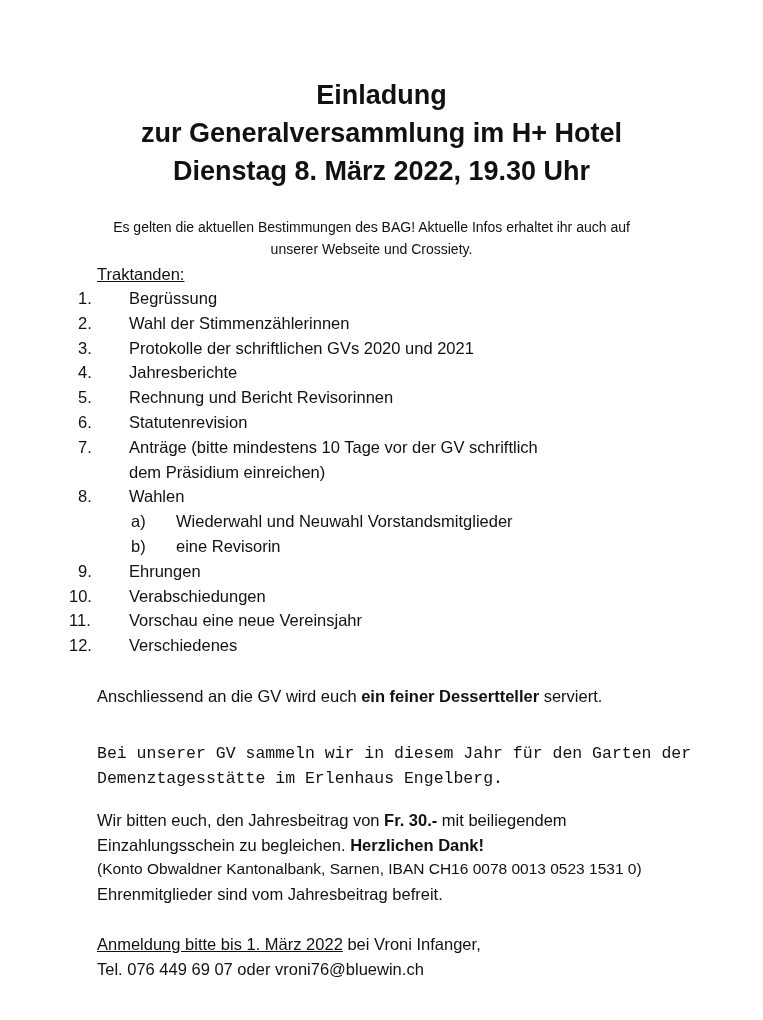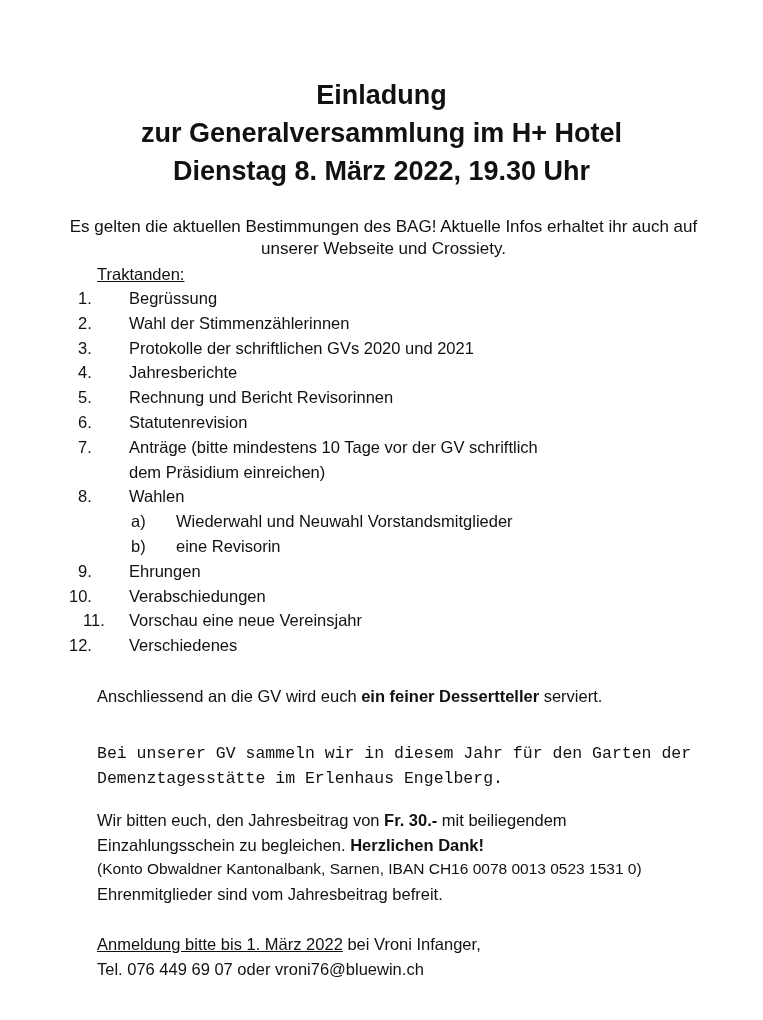--- a/index.html
+++ b/index.html
@@ -5,22 +5,22 @@
     html, body { margin: 0; padding: 0; background: #ffffff; }
     body {
       width: 763px; height: 1020px; position: relative; overflow: hidden;
       font-family: "Liberation Sans", "DejaVu Sans", sans-serif; color: #111111;
     }
     .title-block {
       position: absolute; left: 0; top: 76px; width: 763px; text-align: center;
       font-weight: bold; font-size: 27px; line-height: 38px; color: #111;
     }
     .notice {
-      position: absolute; left: 40px; top: 216px; width: 687px; text-align: center;
-      font-size: 17px; line-height: 22px; color: #111;
+      position: absolute; left: 28px; top: 216px; width: 687px; text-align: center;
+      font-size: 14px; line-height: 22px; color: #111;
     }
     .body-text { position: absolute; left: 65px; font-size: 16.5px; color: #111; margin-left: 32px; }
     .traktanden-label { top: 262px; text-decoration: underline; line-height: 24px; }
     .agenda { position: absolute; left: 65px; top: 286px; font-size: 16.5px; line-height: 24.8px; }
     .agenda-row { position: relative; height: 24.8px; white-space: nowrap; }
     .agenda-num { position: absolute; left: 13px; }
     .agenda-text { position: absolute; left: 64px; }
     .agenda-sub-letter { position: absolute; left: 66px; }
     .agenda-sub-text { position: absolute; left: 98px; margin-left: 13px; }
     .para { line-height: 24.5px; white-space: nowrap; }
@@ -94,21 +94,21 @@
   </div>
   <div class="agenda-row">
     <span class="agenda-num">9.</span>
     <span class="agenda-text">Ehrungen</span>
   </div>
   <div class="agenda-row">
     <span class="agenda-num" style="left:4px">10.</span>
     <span class="agenda-text">Verabschiedungen</span>
   </div>
   <div class="agenda-row">
-    <span class="agenda-num" style="left:18px">11.</span>
+    <span class="agenda-num" style="left:4px">11.</span>
     <span class="agenda-text">Vorschau eine neue Vereinsjahr</span>
   </div>
   <div class="agenda-row">
     <span class="agenda-num" style="left:4px">12.</span>
     <span class="agenda-text">Verschiedenes</span>
   </div>
 </div>
 
 <div class="body-text para p1">
   <span>Anschliessend an die GV wird euch </span><b>ein feiner Dessertteller</b><span> serviert.</span>

